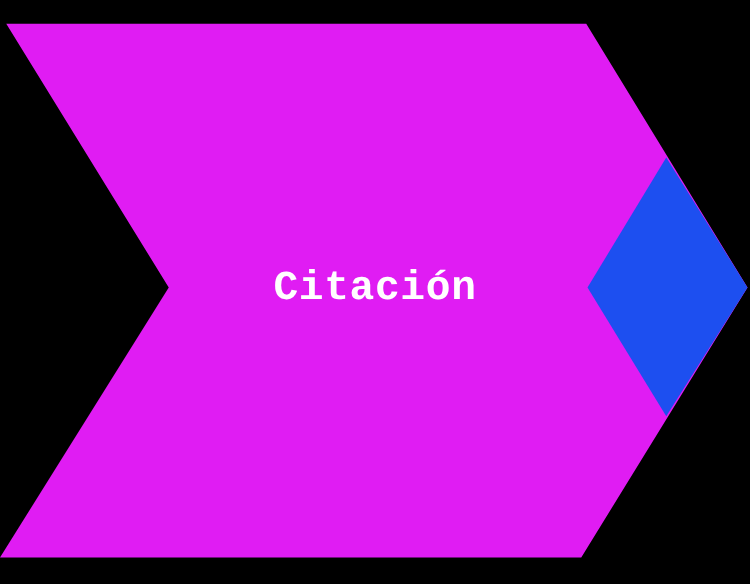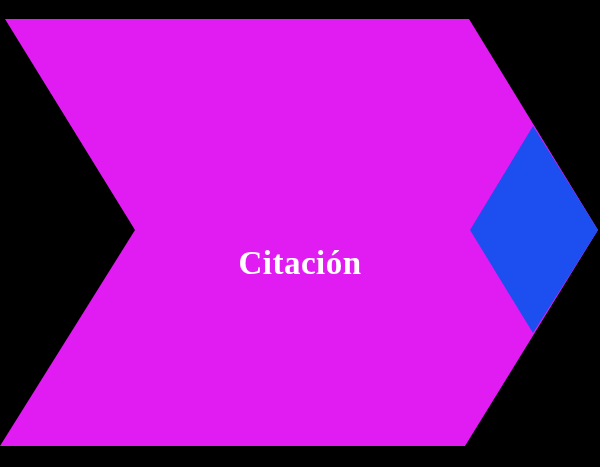--- a/index.html
+++ b/index.html
@@ -3,26 +3,25 @@
 <meta charset="utf-8">
 <style>
   html, body { margin: 0; padding: 0; background: #000000; }
   body { width: 600px; height: 467px; position: relative; overflow: hidden; }
   #canvas { position: absolute; left: 0; top: 0; width: 600px; height: 467px; }
   .label {
     position: absolute;
     left: 0; top: 205px; width: 600px; height: 52px;
     text-align: center;
     line-height: 52px;
-    font-family: Liberation Serif, serif;
+    font-family: Liberation Mono, monospace;
     font-weight: bold;
     font-size: 33px;
     color: #ffffff;
     letter-spacing: 0.5px;
-    margin-top: 32px;
   }
 </style>
 </head>
 <body>
 
 <svg id="canvas" width="600" height="467" viewBox="0 0 600 467" xmlns="http://www.w3.org/2000/svg">
   <rect x="0" y="0" width="600" height="467" fill="#000000"></rect>
   <polygon id="chevron" points="5,19 469,19 598,230 465,446 0,446 135,230" fill="#e01cf3"></polygon>
   <polygon id="diamond" points="533,126 598,230 533,333 470,230" fill="#1d4ff0"></polygon>
 </svg>

